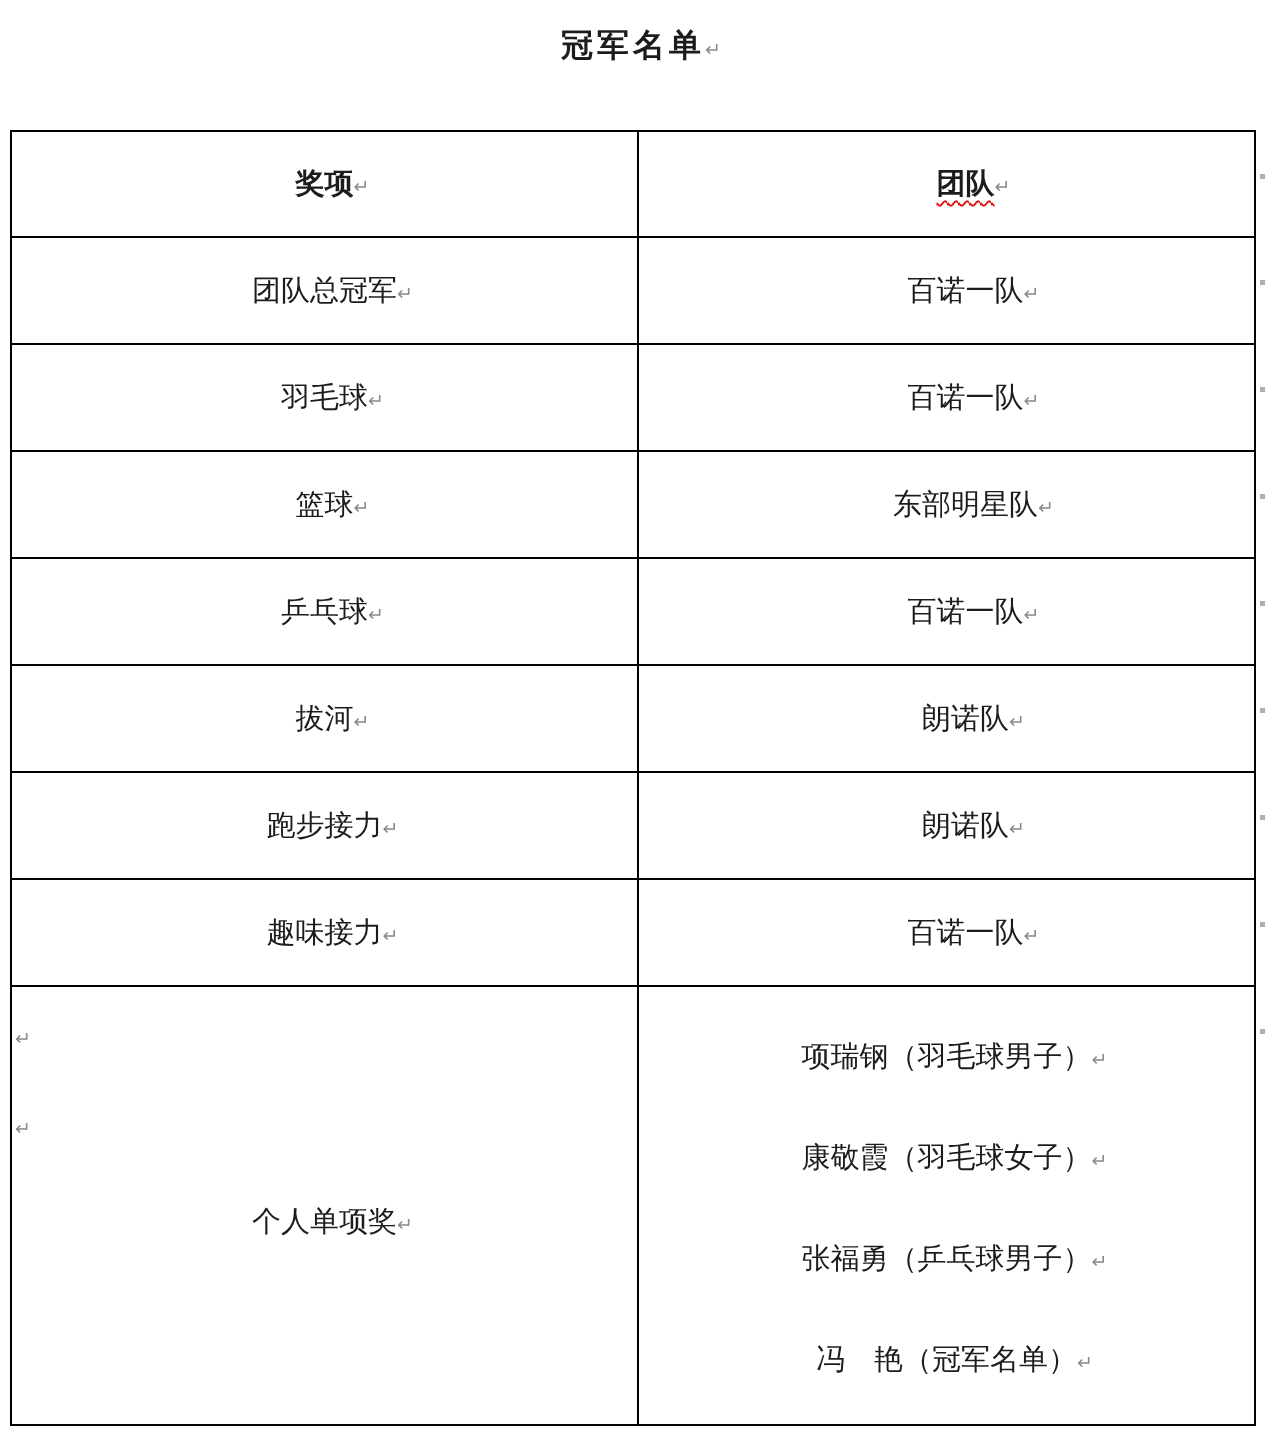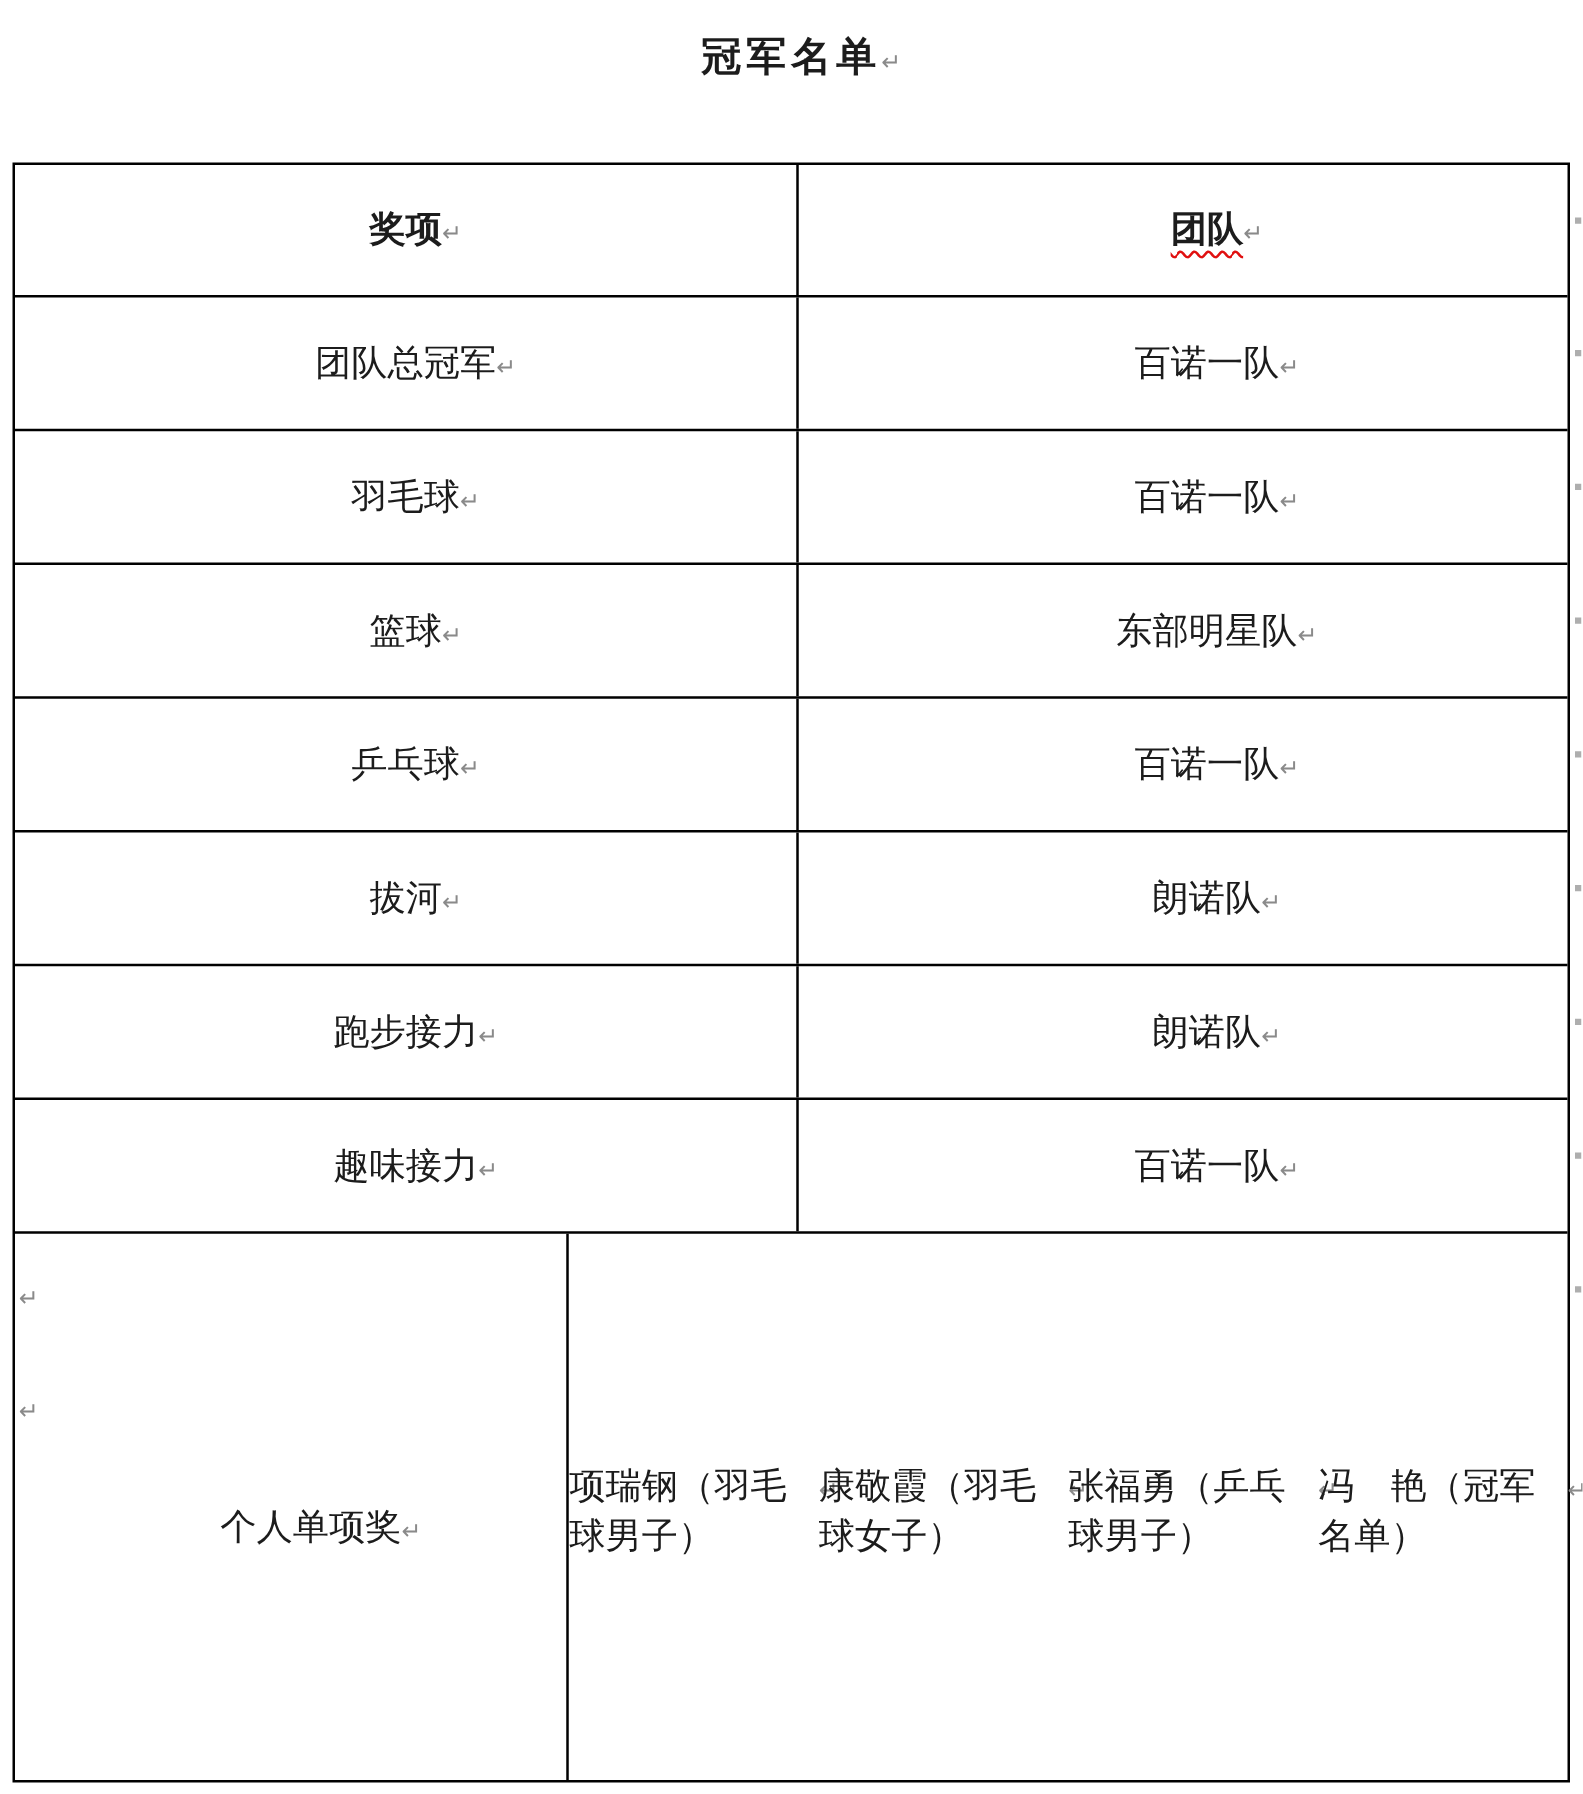--- a/index.html
+++ b/index.html
@@ -109,25 +109,25 @@
     position: absolute;
     left: 3px;
     font-size: 19px;
     color: #8a8a8a;
   }
   .empty-par.p1 { top: 40px; }
   .empty-par.p2 { top: 130px; }
   .award-center {
     position: absolute;
     top: 215px;
-    left: 16px;
+    left: 0;
     width: 100%;
   }
   .t-cell.right.winners {
-    flex-direction: row;
+    flex-direction: column;
     justify-content: space-around;
     padding: 20px 0 14px 0;
   }
   .winner-line {
     display: flex;
     justify-content: center;
     align-items: baseline;
     width: 100%;
   }
 

